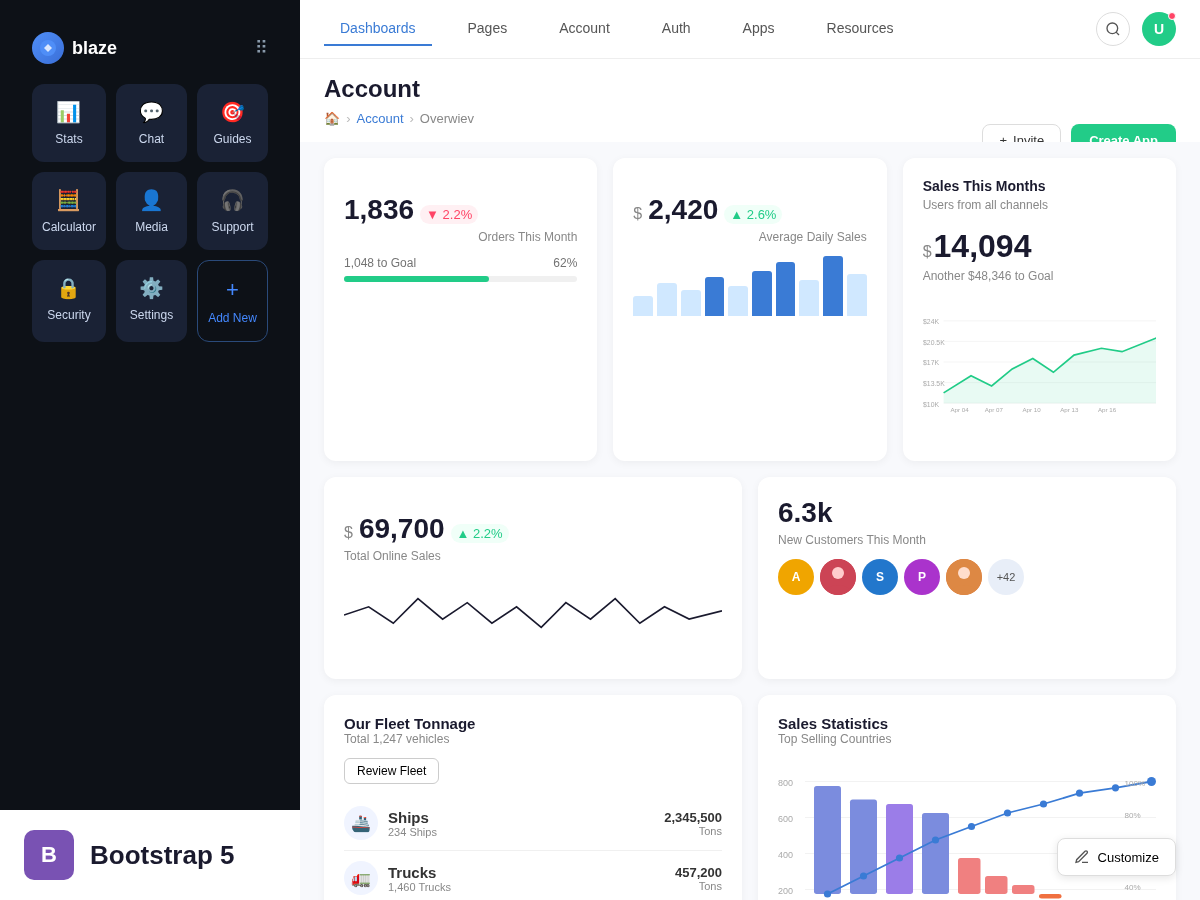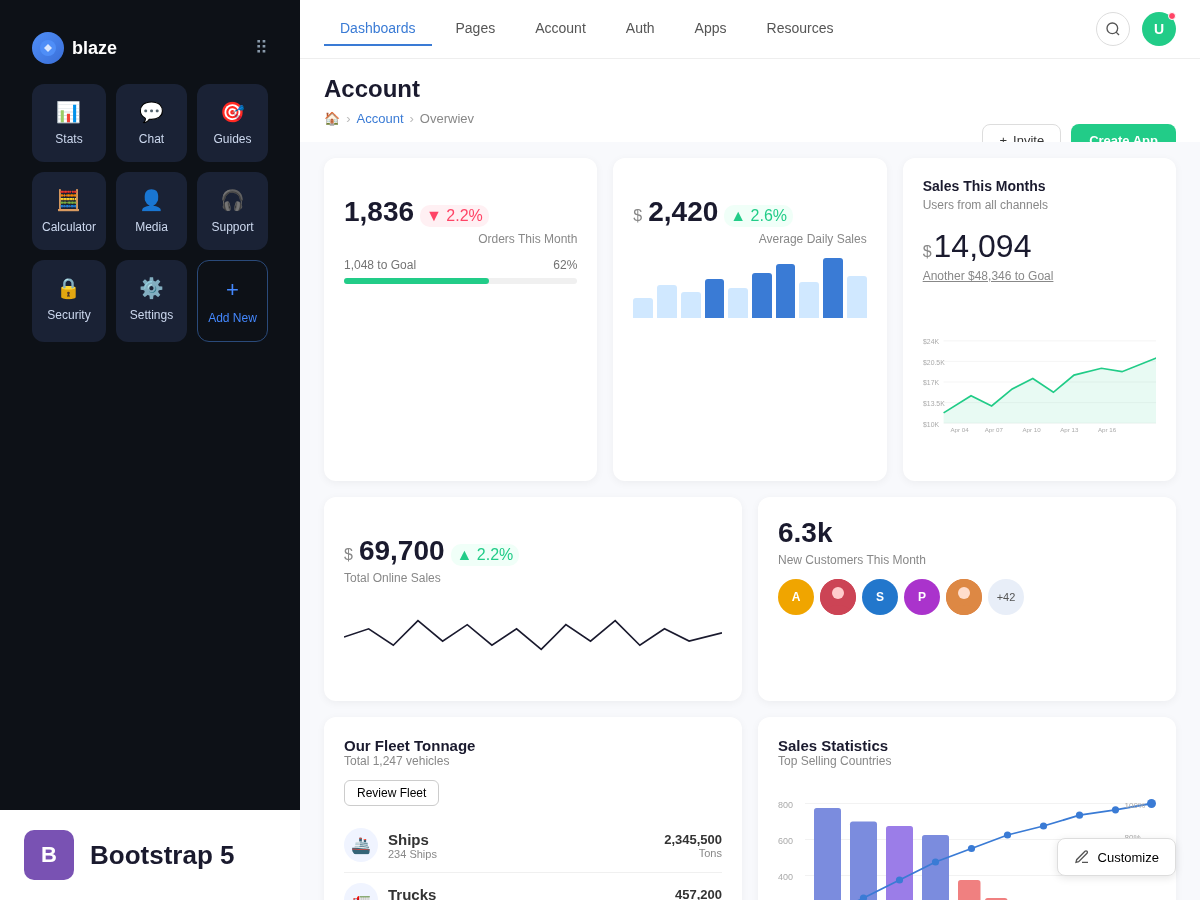--- a/index.html
+++ b/index.html
@@ -144,21 +144,21 @@
     .topnav {
       display: flex;
       align-items: center;
       justify-content: space-between;
       padding: 12px 24px;
       border-bottom: 1px solid #eee;
       background: white;
     }
     .topnav-left {
       display: flex;
-      gap: 8px;
+      gap: 20px;
     }
     .topnav-item {
       padding: 8px 16px;
       font-size: 14px;
       color: #555;
       cursor: pointer;
       border-radius: 6px;
       text-decoration: none;
     }
     .topnav-item.active {
@@ -272,21 +272,21 @@
       align-items: baseline;
       gap: 6px;
       margin-bottom: 4px;
     }
     .metric-value {
       font-size: 28px;
       font-weight: 700;
       color: #1a1a2e;
     }
     .metric-badge {
-      font-size: 16px;
+      font-size: 13px;
       padding: 2px 6px;
       border-radius: 10px;
       margin-top: 27px;
     }
     .badge-red { background: #fff0f3; color: #ff4466; }
     .badge-green { background: #f0fff8; color: #22cc88; }
     .metric-sub {
       font-size: 12px;
       color: #888;
       margin-bottom: 12px;
@@ -343,22 +343,22 @@
       color: #888;
       margin-bottom: 16px;
     }
     .sales-amount {
       display: flex;
       align-items: baseline;
       gap: 2px;
       margin-bottom: 4px;
     }
     .sales-dollar { font-size: 16px; color: #888; }
-    .sales-value { font-size: 32px; font-weight: 400; color: #1a1a2e; }
-    .sales-goal { font-size: 12px; color: #888; margin-bottom: 24px; text-decoration: underline; }
+    .sales-value { font-size: 32px; font-weight: 700; color: #1a1a2e; }
+    .sales-goal { font-size: 12px; color: #888; margin-bottom: 4px; }
 
     
     .line-chart {
       width: 100%;
       height: 150px;
     }
 
     
     .second-row {
       display: grid;

